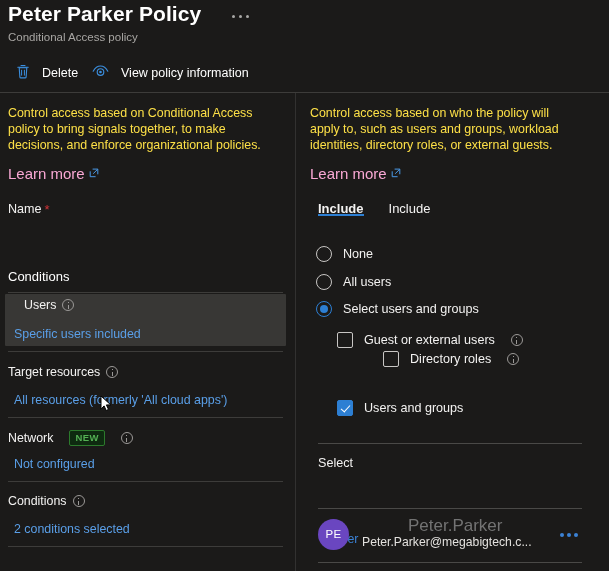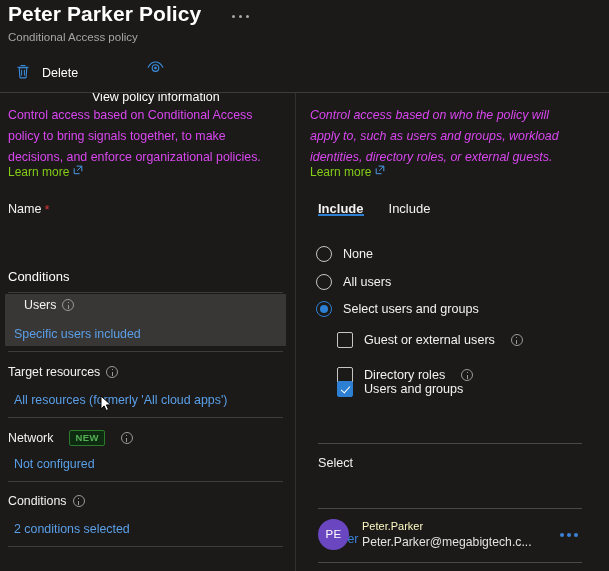--- a/index.html
+++ b/index.html
@@ -78,21 +78,21 @@
     gap: 12px;
     cursor: pointer;
     padding: 0 4px;
   }
   .tb-btn .lbl {
     font-size: 12.5px;
     color: #ffffff;
     white-space: nowrap;
   }
   .tb-delete { left: 12px; }
-  .tb-view   { left: 88px; flex-direction: column; }
+  .tb-view   { left: 88px; }
 
   .hr-header {
     position: absolute;
     left: 0; top: 92px;
     width: 609px;
     height: 1px;
     background: #3d3c3a;
   }
 
   
@@ -111,27 +111,27 @@
   .col-right {
     position: absolute;
     left: 296px; top: 93px;
     width: 313px;
     height: 478px;
   }
 
   .blurb {
     position: absolute;
     font-size: 12.4px;
-    line-height: 21px;
-    color: #d946ef;
+    line-height: 16px;
+    color: #fde047;
   }
   .learn {
     position: absolute;
-    font-size: 12px;
-    color: #84cc16;
+    font-size: 15px;
+    color: #f9a8d4;
     cursor: pointer;
     white-space: nowrap;
   }
   .learn .ext {
     display: inline-block;
     margin-left: 4px;
     vertical-align: 1px;
   }
 
   
@@ -361,24 +361,25 @@
     justify-content: center;
     flex: 0 0 auto;
     letter-spacing: .3px;
   }
   .user-meta {
     margin-left: 13px;
     min-width: 0;
     flex: 1 1 auto;
   }
   .user-name {
-    font-size: 11px;
-    color: #fef9c3;
+    font-size: 17px;
+    color: #737373;
     white-space: nowrap;
     line-height: 16px;
+    margin-left: 46px;
   }
   .user-mail {
     font-size: 12.2px;
     color: #e3e1de;
     white-space: nowrap;
     overflow: hidden;
     text-overflow: ellipsis;
     line-height: 16px;
     max-width: 190px;
   }
@@ -503,21 +504,21 @@
     </div>
     <div class="row-link" style="left:14px; top:429px;">2 conditions selected</div>
 
     <div class="hr-left" style="top:453px;"></div>
   </div>
 
   <div class="vdivider"></div>
 
   <div class="col-right">
 
-    <div class="blurb" style="left:14px; top:12px; width:272px;font-style:italic;">Control access based on who the policy will apply to, such as users and groups, workload identities, directory roles, or external guests.</div>
+    <div class="blurb" style="left:14px; top:12px; width:272px;">Control access based on who the policy will apply to, such as users and groups, workload identities, directory roles, or external guests.</div>
 
     <div class="learn" style="left:14px; top:71px;">
       <span>Learn more</span><span class="ext"><svg width="10" height="10" viewBox="0 0 10 10">
             <path d="M3.6 1.1h5.2v5.2" fill="none" stroke="#4a9ae8" stroke-width="1"></path>
             <path d="M8.6 1.3L4.2 5.7" fill="none" stroke="#4a9ae8" stroke-width="1"></path>
             <path d="M6.6 8.7H1.2V3.3" fill="none" stroke="#4a9ae8" stroke-width="1"></path>
           </svg></span>
     </div>
 
     <div class="tabs">
@@ -536,26 +537,26 @@
     <div class="radio-row" style="top:208px;">
       <span class="radio checked"></span>
       <span class="lbl">Select users and groups</span>
     </div>
 
     <div class="check-row" style="top:239px;">
       <span class="checkbox"></span>
       <span class="lbl">Guest or external users</span>
       <span class="info-icon" style="margin-left:5px;"></span>
     </div>
-    <div class="check-row" style="top:274px;">
+    <div class="check-row" style="top:258px;margin-left:46px;">
       <span class="checkbox"></span>
       <span class="lbl">Directory roles</span>
       <span class="info-icon" style="margin-left:5px;"></span>
     </div>
-    <div class="check-row" style="top:288px;text-align:right;">
+    <div class="check-row" style="top:307px;text-align:right;">
       <span class="checkbox checked"></span>
       <span class="lbl">Users and groups</span>
     </div>
 
     <div class="hr-right" style="top:350px;"></div>
 
     <div class="field-label" style="left:22px; top:363px;">Select</div>
 
     <div class="row-link" style="left:28px; top:391px; color:#3b82d6;margin-top:48px;">1 user</div>
 

